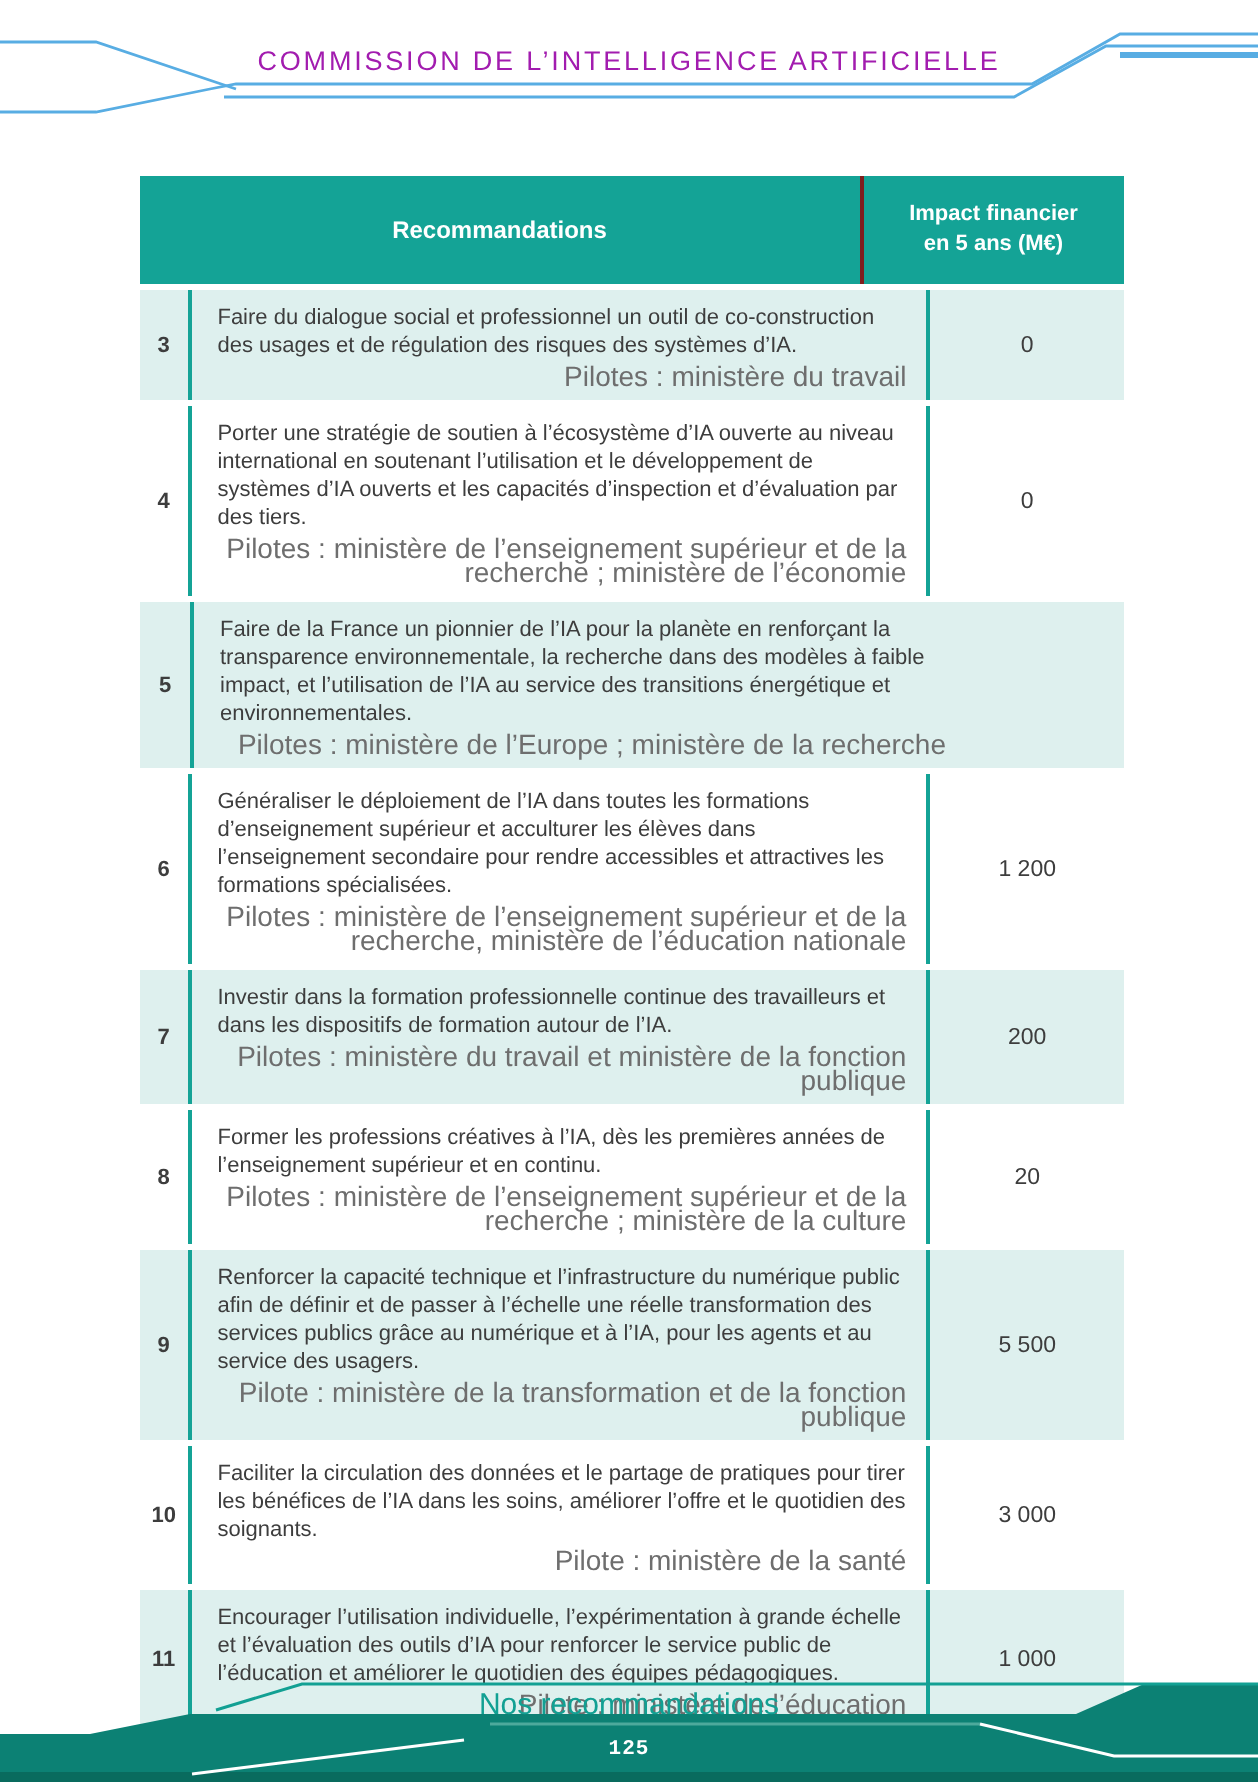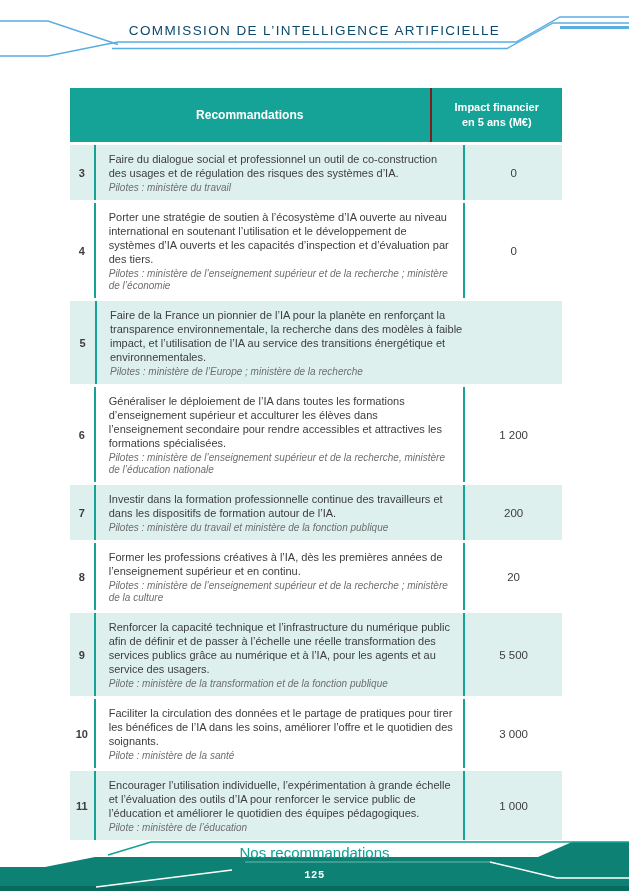--- a/index.html
+++ b/index.html
@@ -7,38 +7,38 @@
     width:629px;height:891px;position:relative;overflow:hidden;
     background:#ffffff;
     font-family:"Liberation Sans", sans-serif;
     -webkit-font-smoothing:antialiased;
   }
   
   .page-header{position:absolute;top:0;left:0;width:629px;height:75px;}
   .page-header svg{position:absolute;top:0;left:0;}
   .doc-title{
     position:absolute;top:23px;left:0;width:629px;text-align:center;
-    color:#0c4a6e;font-size:13.5px;font-weight:500;letter-spacing:1.4px;
+    color:#a21caf;font-size:13.5px;font-weight:500;letter-spacing:1.4px;
   }
   
   .reco-table{position:absolute;top:88px;left:70px;width:492px;}
   .t-head{display:flex;background:#14a396;height:54px;}
   .h-rec{width:388px;display:flex;align-items:center;justify-content:center;
     color:#ffffff;font-weight:bold;font-size:12px;}
   .h-imp{width:102px;border-left:2px solid #7f1d1d;display:flex;align-items:center;
     justify-content:center;text-align:center;color:#ffffff;font-weight:bold;
     font-size:11px;line-height:1.35;padding:0 18px;}
   .t-row{display:flex;margin-top:3px;background:#ffffff;}
   .t-row.shaded{background:#def0ee;}
   .c-num{width:25px;display:flex;align-items:center;justify-content:center;
     font-size:11px;font-weight:bold;color:#3d3d3d;}
   .c-text{width:363px;border-left:2px solid #14a396;box-sizing:content-box;
     padding:7px 10px 6px 13px;}
   .c-text .main{font-size:11px;line-height:14px;color:#3d3d3d;}
-  .c-text .pilots{font-size:10px;line-height:12px;color:#6e6e6e;font-style:italic;margin-top:2px;}
+  .c-text .pilots{font-size:14px;line-height:12px;color:#6e6e6e;margin-top:2px;text-align:right;}
   .c-val{width:102px;border-left:2px solid #14a396;display:flex;align-items:center;
     justify-content:center;font-size:11.5px;color:#3d3d3d;}
   
   .page-footer{position:absolute;left:0;top:830px;width:629px;height:61px;}
   .page-footer svg{position:absolute;top:0;left:0;}
   .footer-label{
     position:absolute;top:14px;left:0;width:629px;text-align:center;
     color:#12a093;font-size:15px;
   }
   .page-number{

